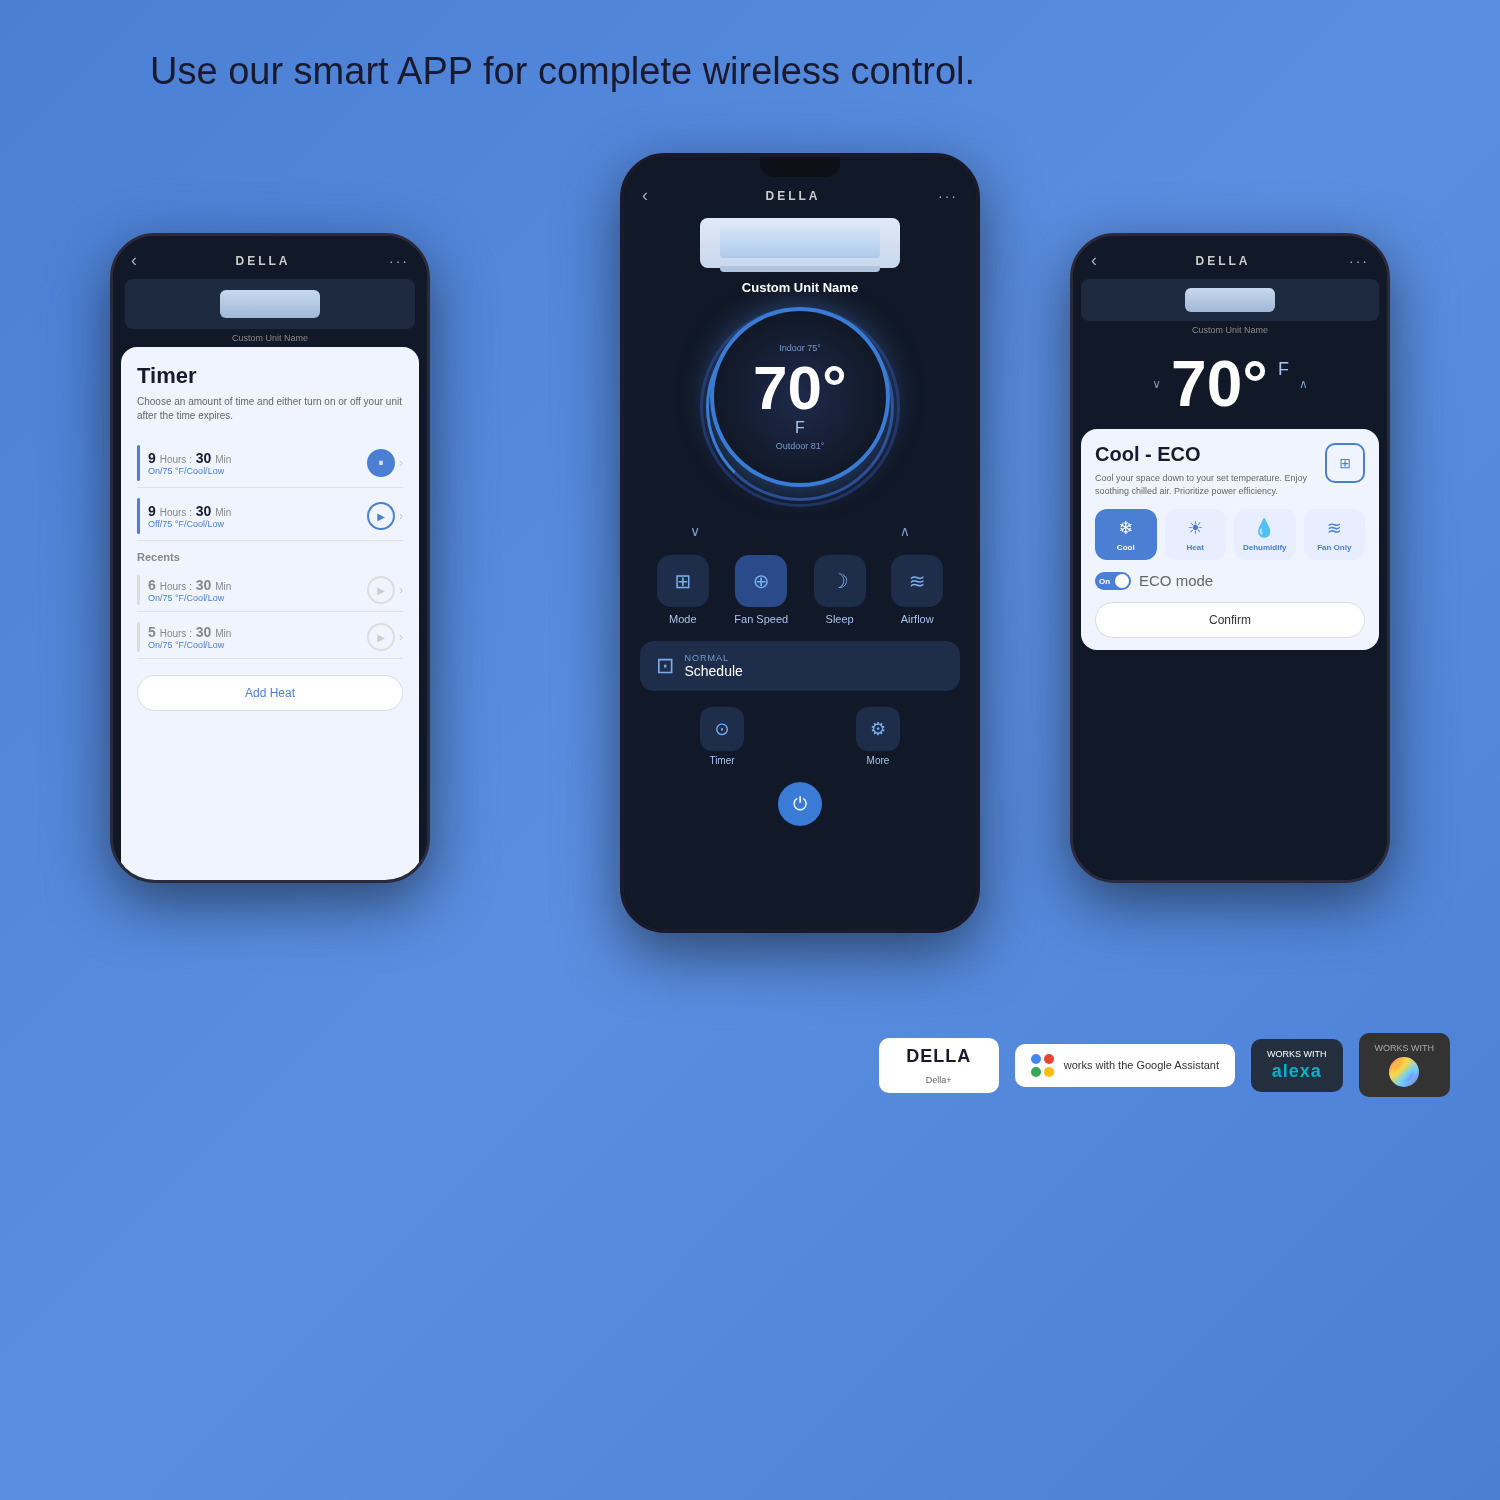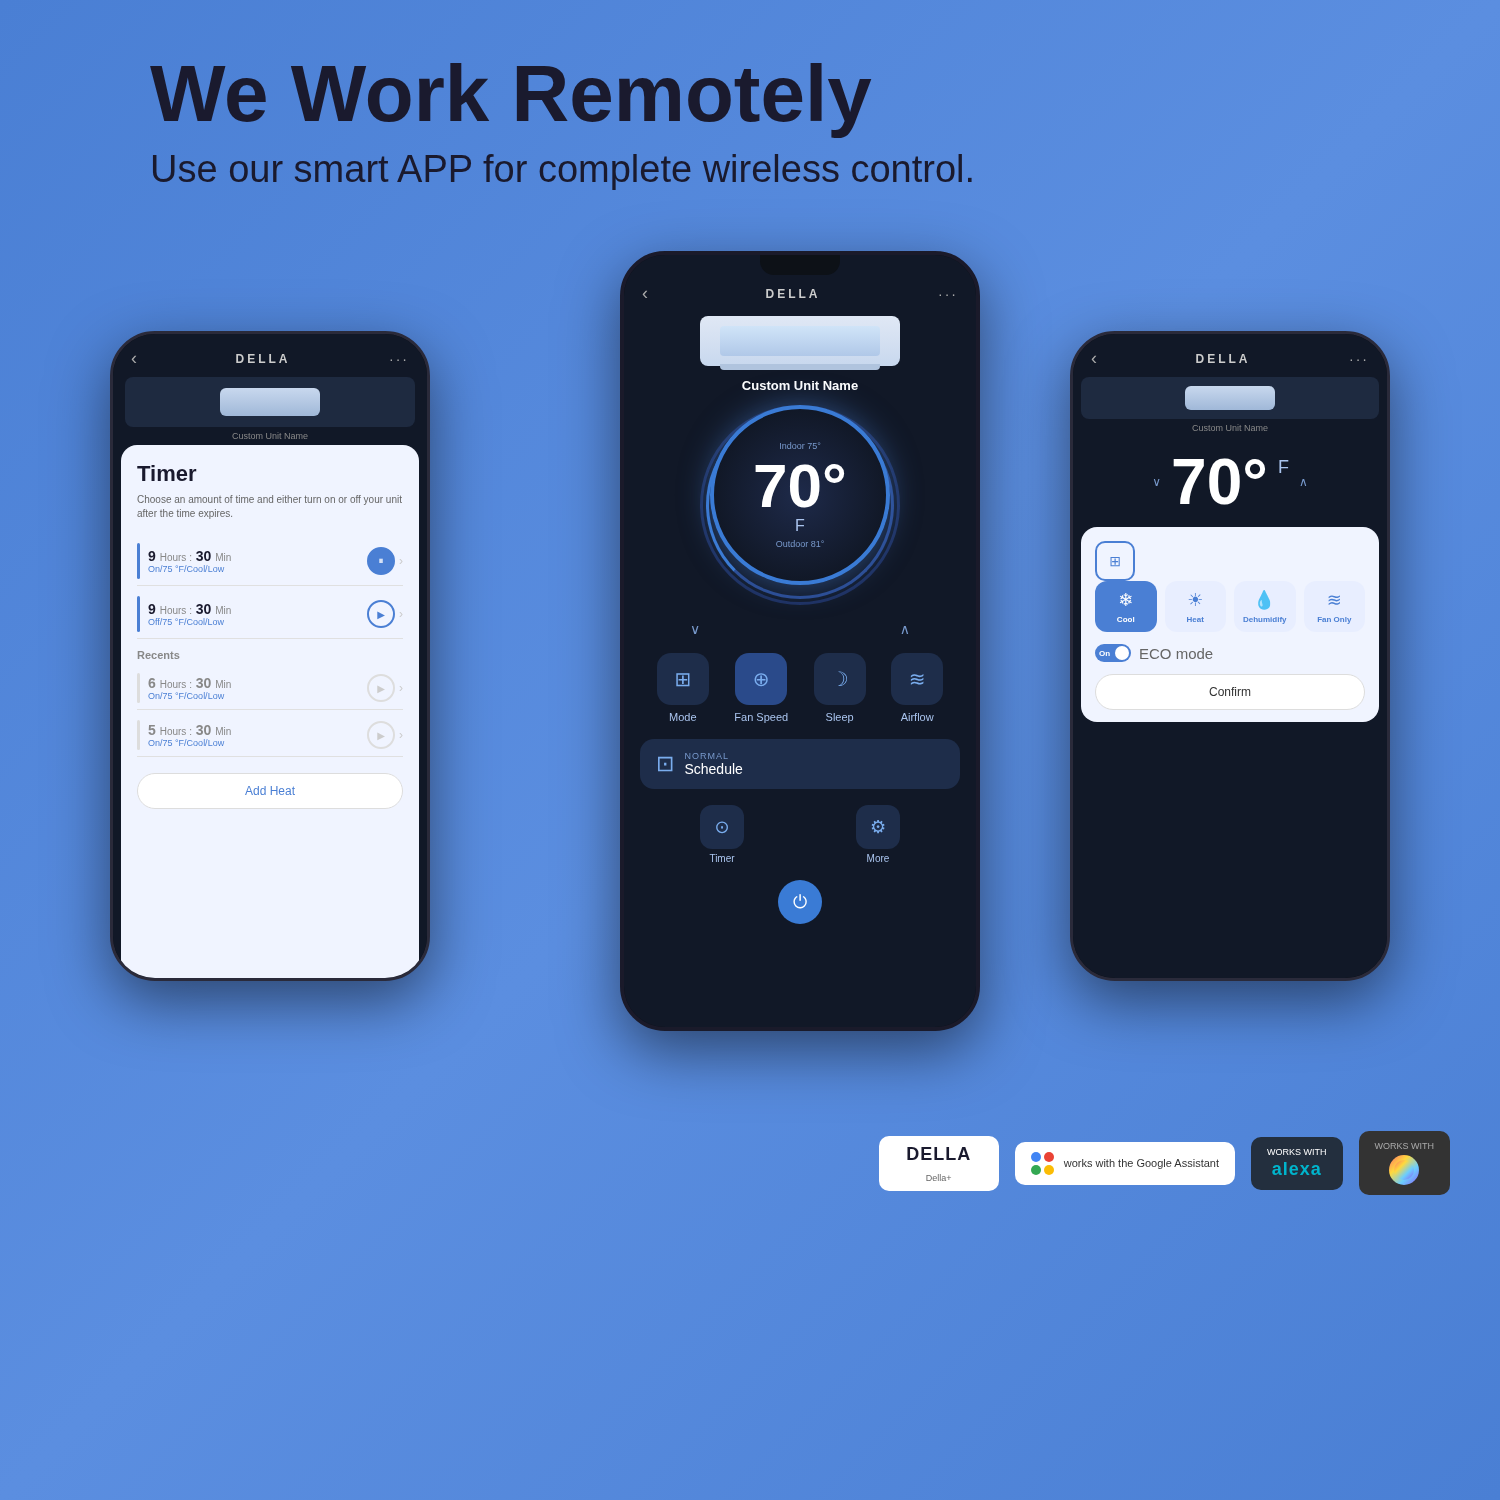--- a/index.html
+++ b/index.html
@@ -494,21 +494,21 @@
     }
 
     .mode-label {
       font-size: 8px;
       color: #4a7fd4;
       font-weight: 600;
     }
 
     .eco-toggle-row {
       display: flex;
-      align-items: center;
+      align-items: flex-start;
       gap: 8px;
       margin-bottom: 12px;
     }
 
     .eco-toggle {
       width: 36px;
       height: 18px;
       background: #4a7fd4;
       border-radius: 9px;
       position: relative;
@@ -678,21 +678,20 @@
       left: 50%;
       transform: translateX(-50%);
       z-index: 10;
     }
   </style>
 </head>
 <body>
 
 <div class="page-container">
 
-  <h1 class="headline">We Work Remotely</h1>
   <p class="subheadline">Use our smart APP for complete wireless control.</p>
 
   <div class="phones-container">
 
     <div class="phone phone-left">
       <div class="phone-screen">
         <div class="phone-header">
           <span class="phone-header-back">‹</span>
           <span class="phone-header-title">DELLA</span>
           <span class="phone-header-dots">···</span>
@@ -848,20 +847,24 @@
 
         <div class="right-temp-display">
           <span style="color:#7899cc;font-size:12px;">∨</span>
           <span class="right-temp-big">70°</span>
           <span style="color:#aac4ee;font-size:18px;align-self:flex-start;padding-top:12px;">F</span>
           <span style="color:#7899cc;font-size:12px;">∧</span>
         </div>
 
         <div class="right-card">
           <div style="display:flex;align-items:flex-start;justify-content:space-between;">
+            <div>
+              <div class="right-card-title">Cool - ECO</div>
+              <div class="right-card-desc">Cool your space down to your set temperature. Enjoy soothing chilled air. Prioritize power efficiency.</div>
+            </div>
             <div style="width:40px;height:40px;border:2px solid #4a7fd4;border-radius:10px;display:flex;align-items:center;justify-content:center;color:#4a7fd4;font-size:14px;flex-shrink:0;">⊞</div>
           </div>
 
           
           <div class="mode-buttons">
             <div class="mode-btn active">
               <span class="mode-icon">❄</span>
               <span class="mode-label">Cool</span>
             </div>
             <div class="mode-btn">

